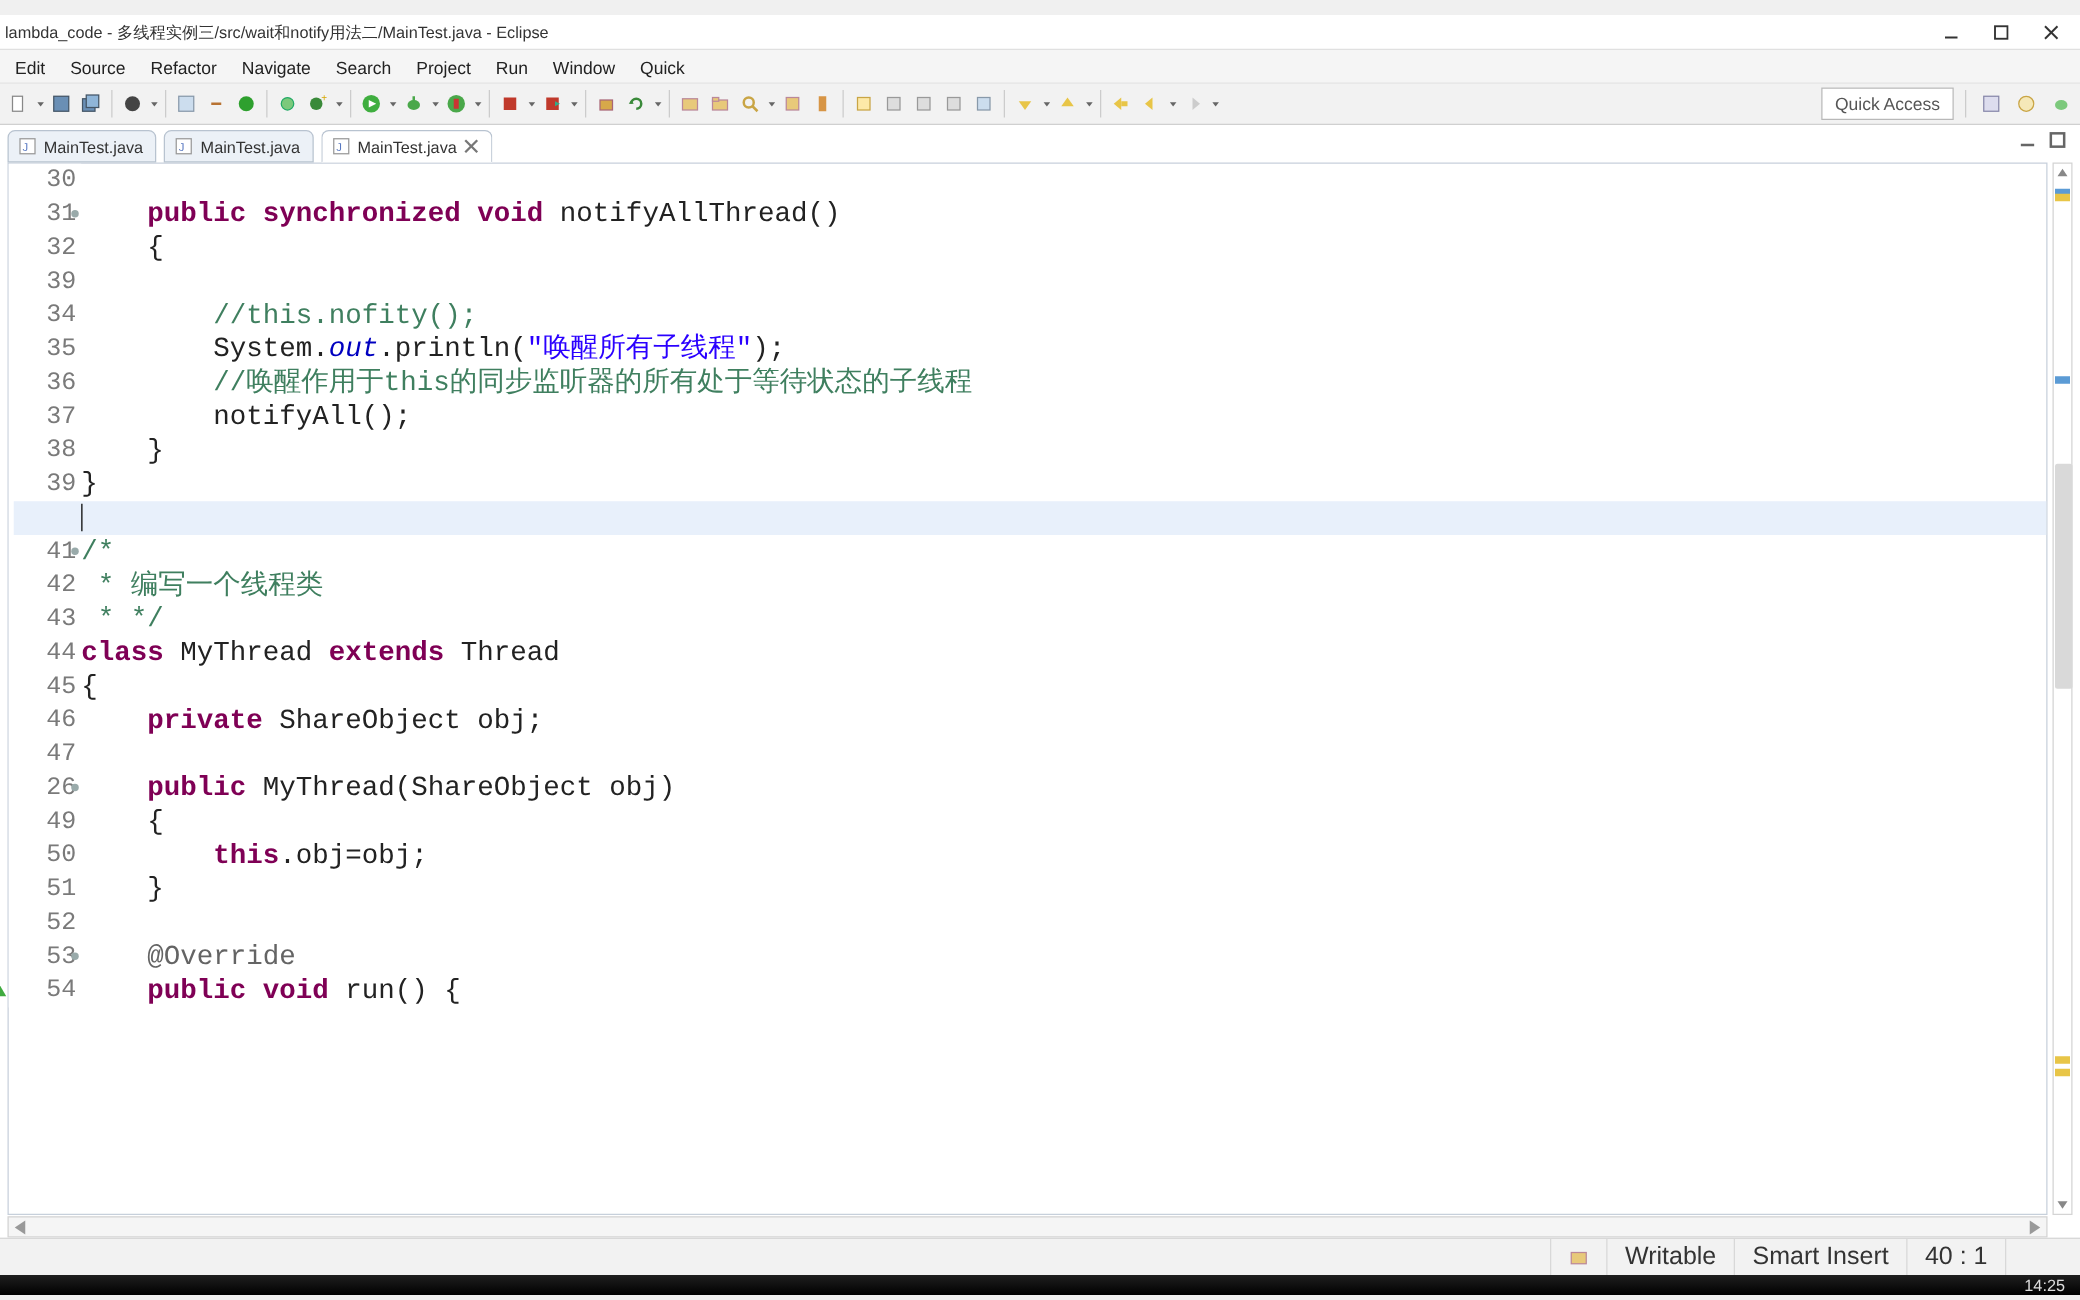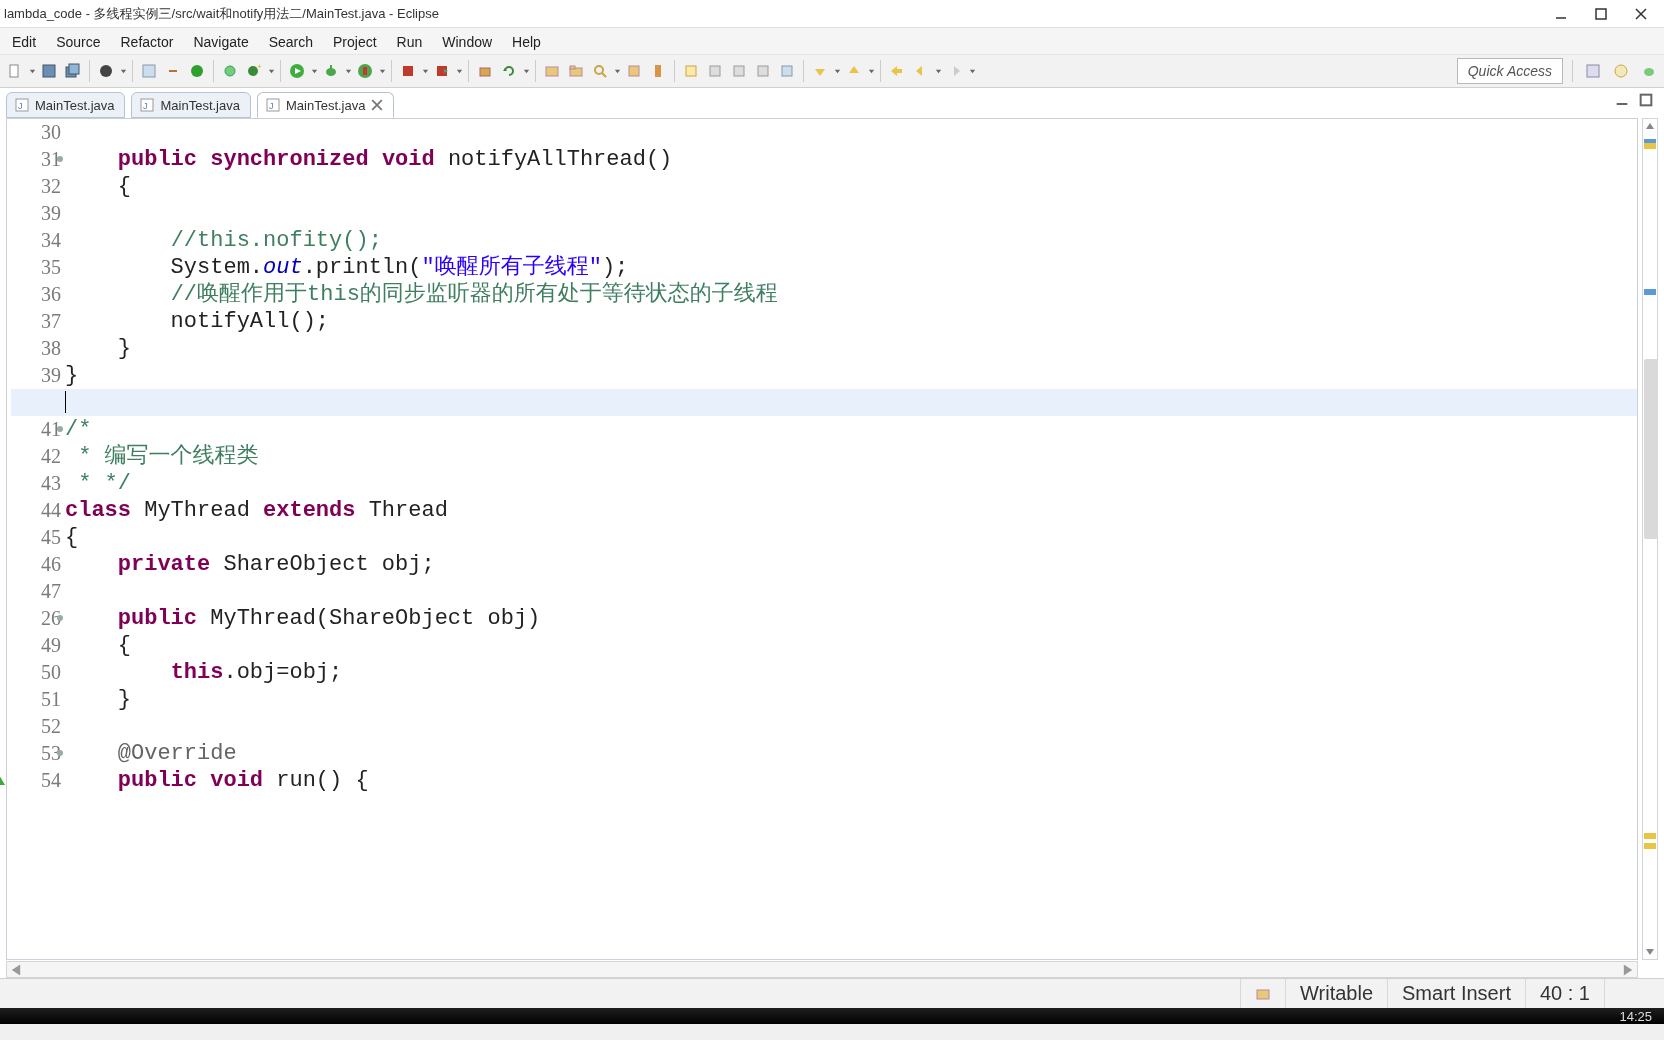--- a/index.html
+++ b/index.html
@@ -12,20 +12,21 @@
   overflow: hidden;
   position: relative;
 }
 .title-bar {
   height: 28px;
   background: #fff;
   display: flex;
   align-items: center;
   padding: 0 4px;
   border-bottom: 1px solid #e0e0e0;
+  margin-top: 12px;
 }
 .title-bar .title-text { flex: 1; color: #333; font-size: 13px; }
 .title-bar .win-controls { display: flex; gap: 18px; margin-right: 8px; }
 .title-bar .win-btn { width: 22px; height: 22px; display:flex; align-items:center; justify-content:center; color:#555; }
 .title-bar .win-btn svg { width:12px; height:12px; }
 .menu-bar {
   height: 26px;
   background: #f5f5f5;
   display: flex;
   align-items: flex-end;
@@ -54,21 +55,20 @@
 .quick-access {
   margin-left: auto;
   display: flex;
   align-items: center;
   gap: 6px;
 }
 .quick-access-box {
   border: 1px solid #b8b8b8;
   background: #fff;
   padding: 4px 10px;
-  font-style: italic;
   color: #555;
   font-size: 14px;
 }
 .editor-area {
   position: relative;
   background: #fff;
   height: calc(100% - 28px - 26px - 34px - 30px - 32px);
   display: flex;
 }
 .tabs-row {
@@ -110,21 +110,21 @@
   right: 26px;
   bottom: 18px;
   background: #fff;
   border: 1px solid #c7d0db;
 }
 .gutter {
   width: 58px;
   background: #fff;
   color: #7a7a7a;
   text-align: right;
-  font-family: Liberation Serif, serif;
+  font-family: Liberation Mono, monospace;
   font-size: 20px;
   line-height: 27px;
   padding-right: 4px;
   user-select: none;
   float: left;
 }
 .gutter .ln { height:27px; position:relative; }
 .gutter .fold-marker::after {
   content:""; position:absolute; right:-2px; top:10px; width:6px; height:6px;
   border-radius:50%; background:#9aa;
@@ -212,21 +212,21 @@
 
 <div class="menu-bar">
   <div class="menu-item">Edit</div>
   <div class="menu-item">Source</div>
   <div class="menu-item">Refactor</div>
   <div class="menu-item">Navigate</div>
   <div class="menu-item">Search</div>
   <div class="menu-item">Project</div>
   <div class="menu-item">Run</div>
   <div class="menu-item">Window</div>
-  <div class="menu-item">Help</div>
+  <div class="menu-item">Quick</div>
 </div>
 
 <div class="toolbar">
   <div class="tb-btn">
       <svg viewBox="0 0 16 16">
         <rect x="3" y="2" width="8" height="12" fill="#fff" stroke="#888"></rect>
       </svg>
     </div>
   <div class="tb-drop">
       <svg viewBox="0 0 8 8">

